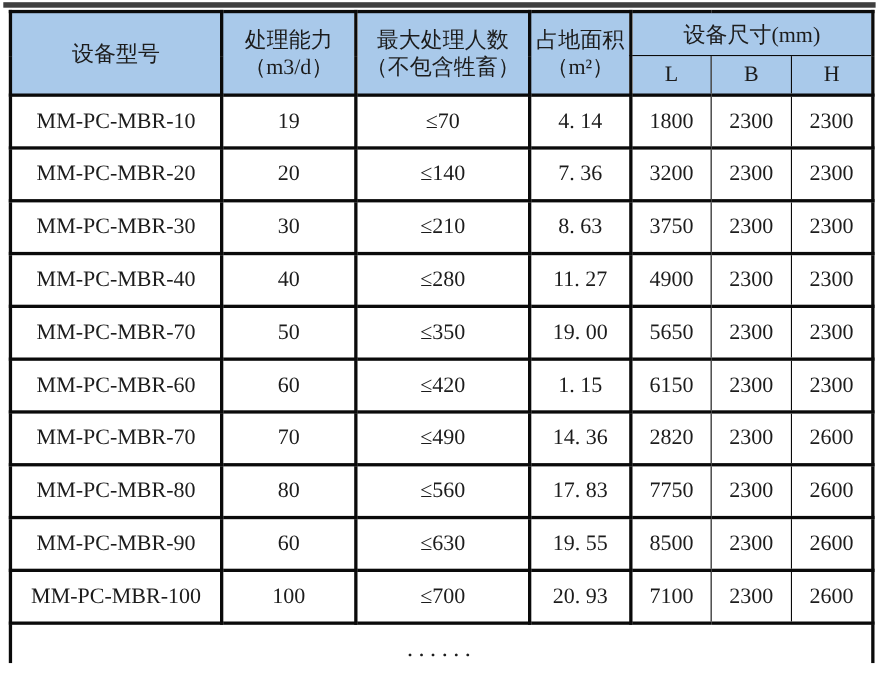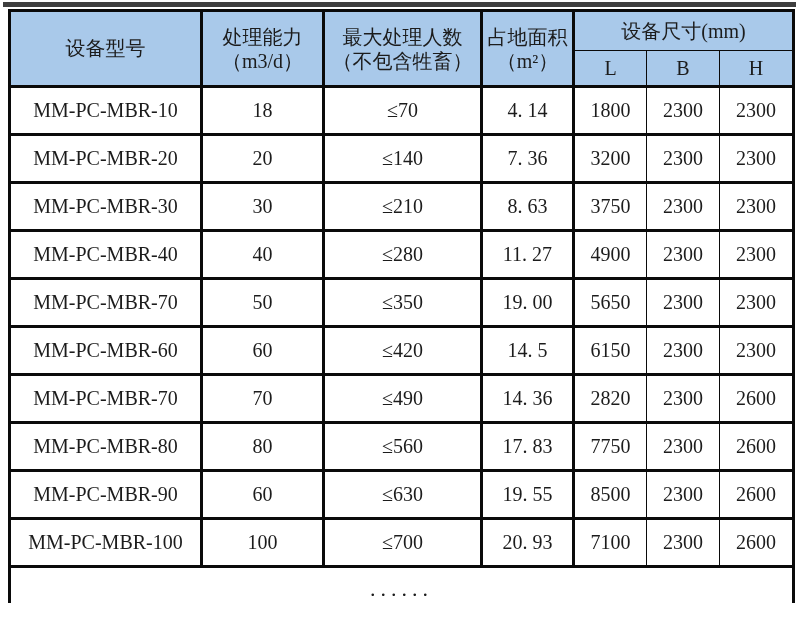--- a/index.html
+++ b/index.html
@@ -103,21 +103,21 @@
       </tr>
       <tr class="hdr-sub">
         <th class="sub-l">L</th>
         <th class="sub-b">B</th>
         <th class="sub-h">H</th>
       </tr>
     </thead>
     <tbody>
       <tr class="data-row">
         <td>MM-PC-MBR-10</td>
-        <td>18</td>
+        <td>19</td>
         <td>≤70</td>
         <td>4. 14</td>
         <td class="col-l">1800</td>
         <td class="col-b">2300</td>
         <td class="col-h">2300</td>
       </tr>
       <tr class="data-row">
         <td>MM-PC-MBR-20</td>
         <td>20</td>
         <td>≤140</td>
@@ -150,21 +150,21 @@
         <td>≤350</td>
         <td>19. 00</td>
         <td class="col-l">5650</td>
         <td class="col-b">2300</td>
         <td class="col-h">2300</td>
       </tr>
       <tr class="data-row">
         <td>MM-PC-MBR-60</td>
         <td>60</td>
         <td>≤420</td>
-        <td>14. 5</td>
+        <td>1. 15</td>
         <td class="col-l">6150</td>
         <td class="col-b">2300</td>
         <td class="col-h">2300</td>
       </tr>
       <tr class="data-row">
         <td>MM-PC-MBR-70</td>
         <td>70</td>
         <td>≤490</td>
         <td>14. 36</td>
         <td class="col-l">2820</td>

